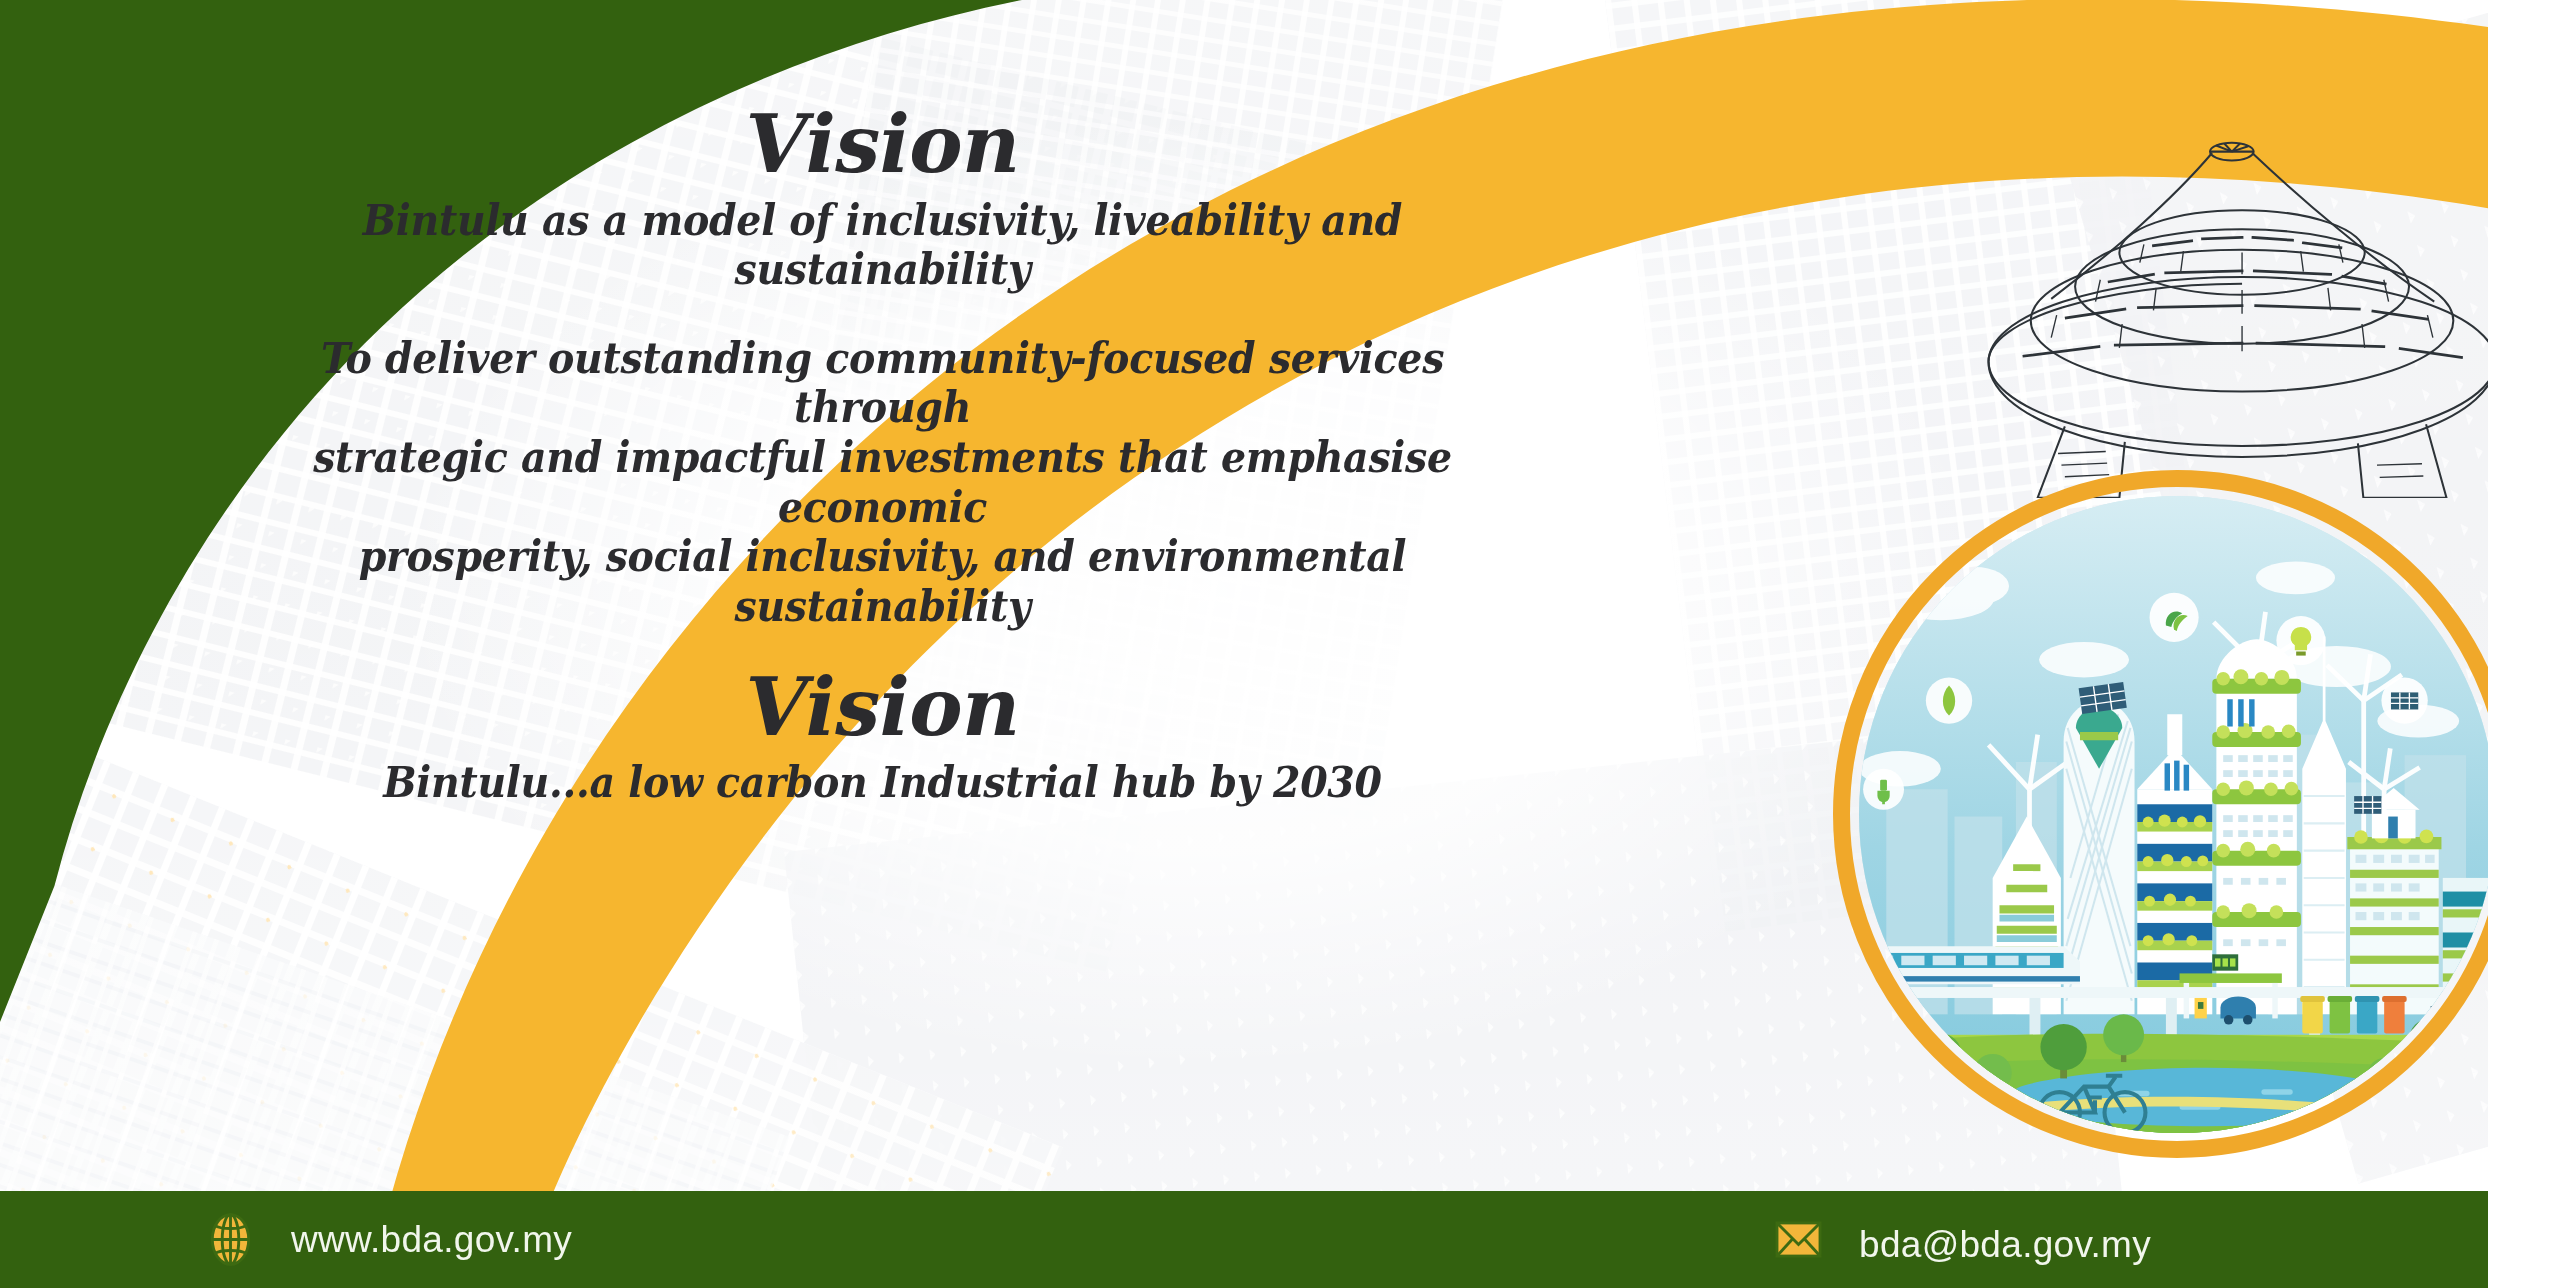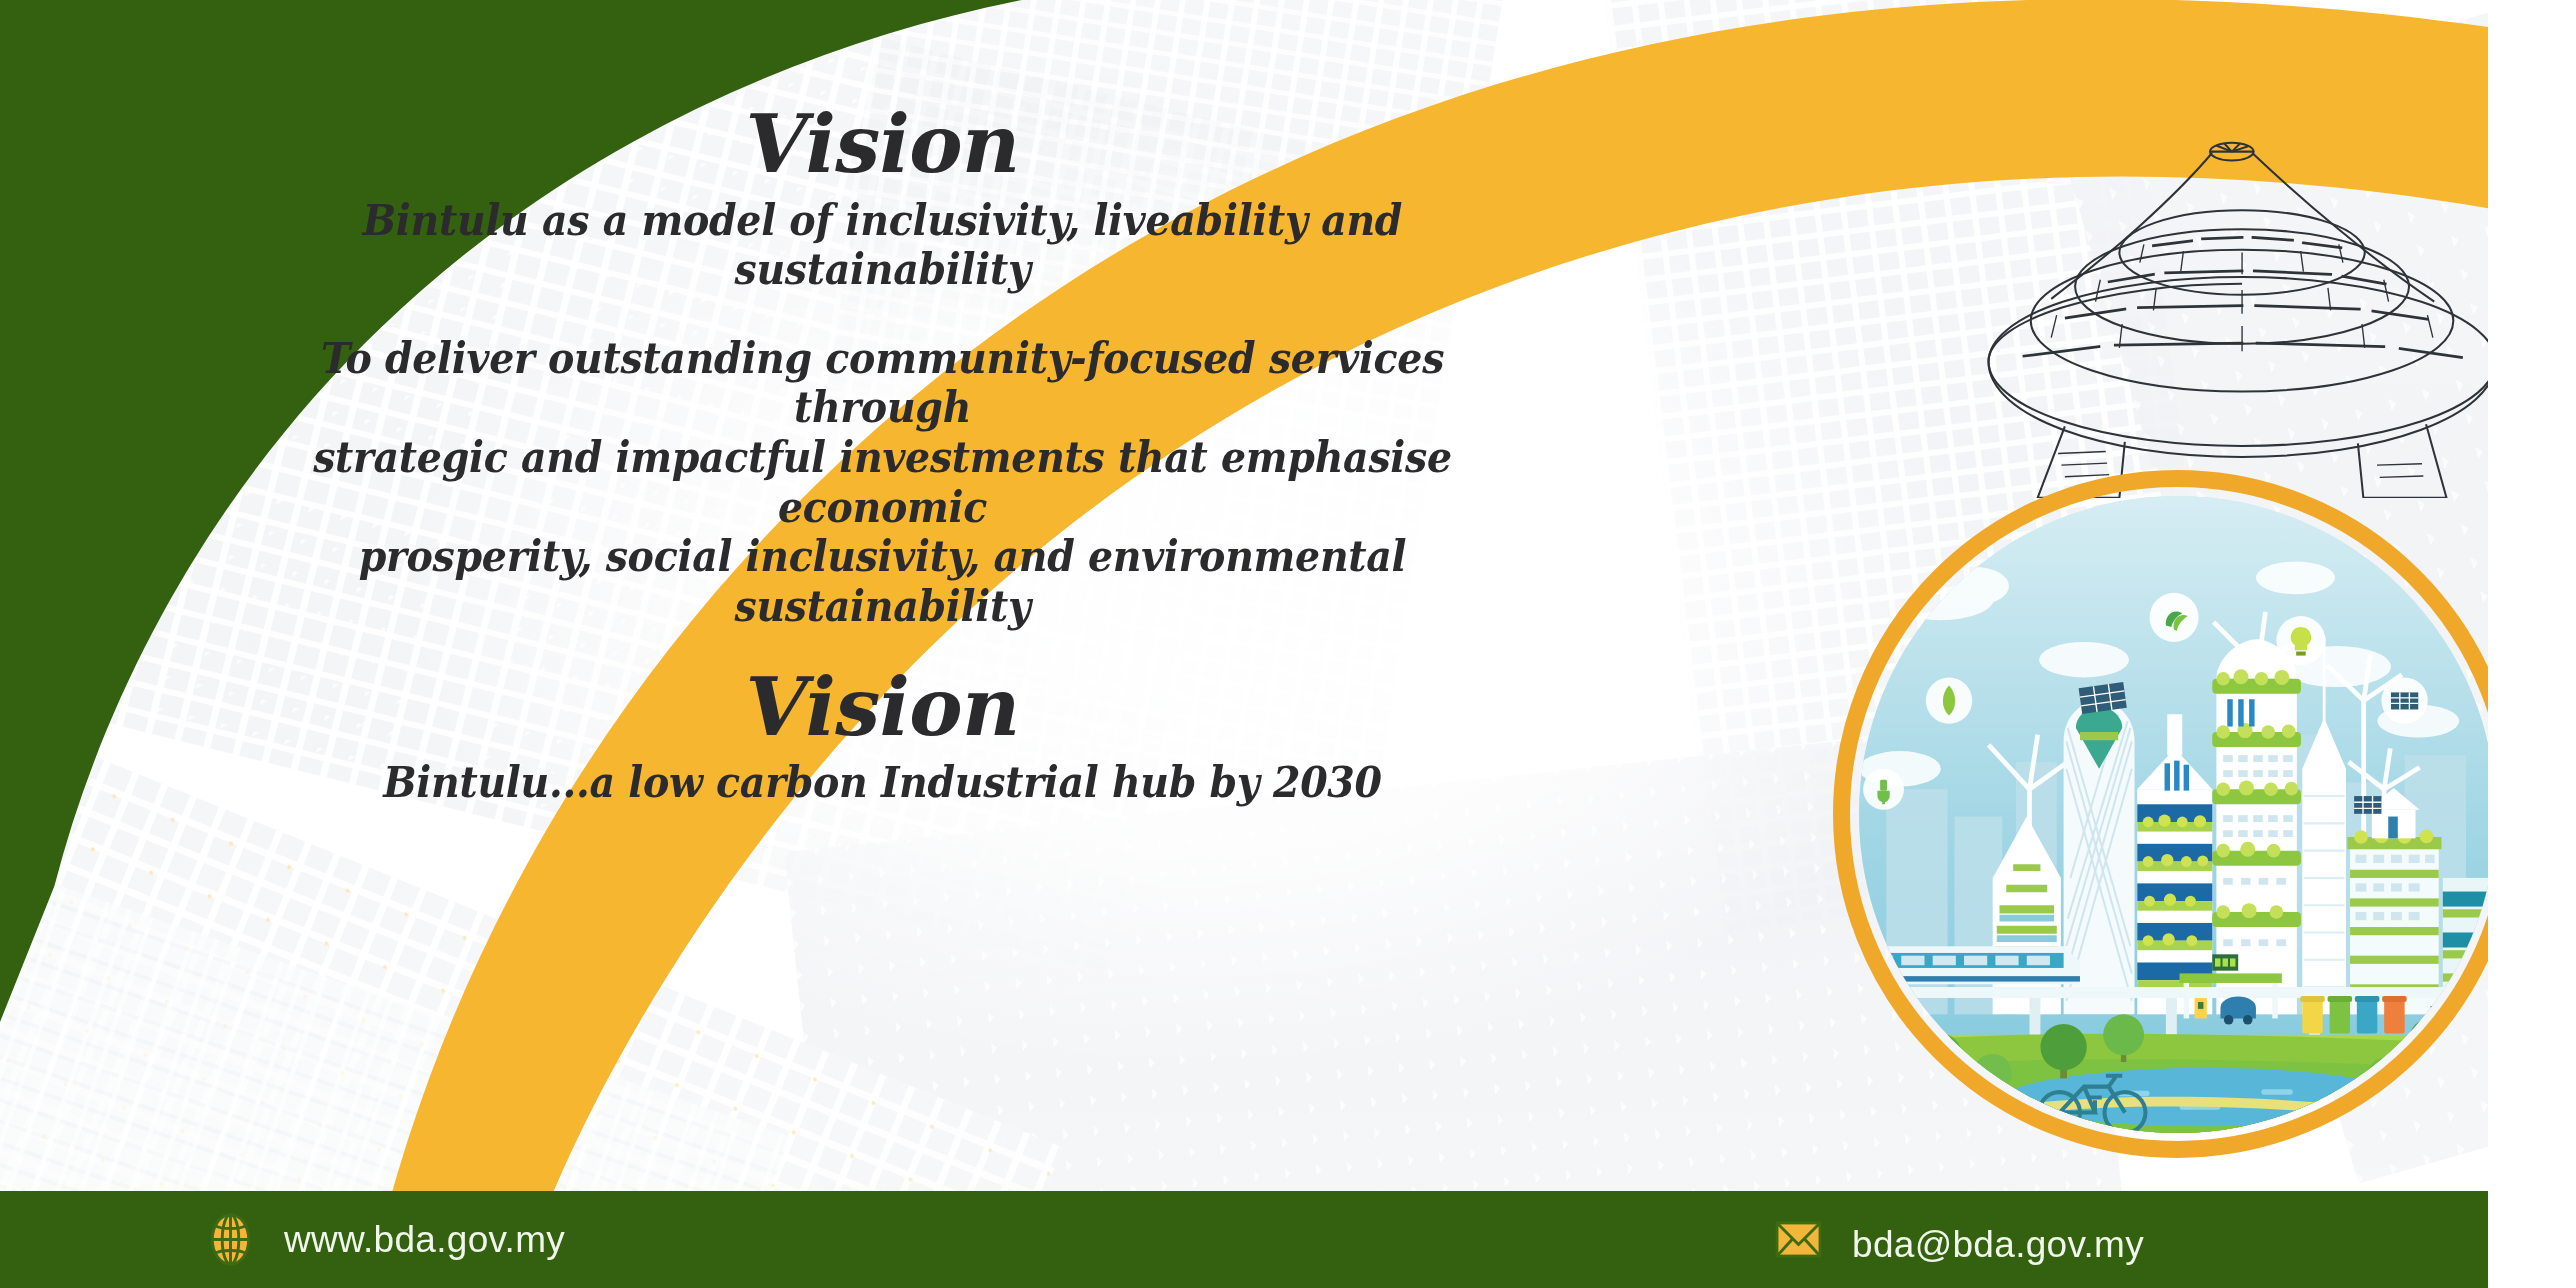--- a/index.html
+++ b/index.html
@@ -169,21 +169,21 @@
   
   .footer{
     position:absolute;left:0;bottom:0;
     width:2576px;height:97px;
     background:#33610F;
     z-index:20;
     display:flex;
     align-items:center;
   }
   .footer-item{
-    display:flex;align-items:center;gap:27px;
+    display:flex;align-items:center;gap:34px;
     position:absolute;
   }
   .footer-web{left:204px;}
   .footer-mail{left:1772px;align-items:flex-end;}
   .footer-text{
     color:#f1f6ec;
     font-family:"Liberation Sans",sans-serif;
     font-size:37px;
     letter-spacing:0.3px;
     white-space:nowrap;

